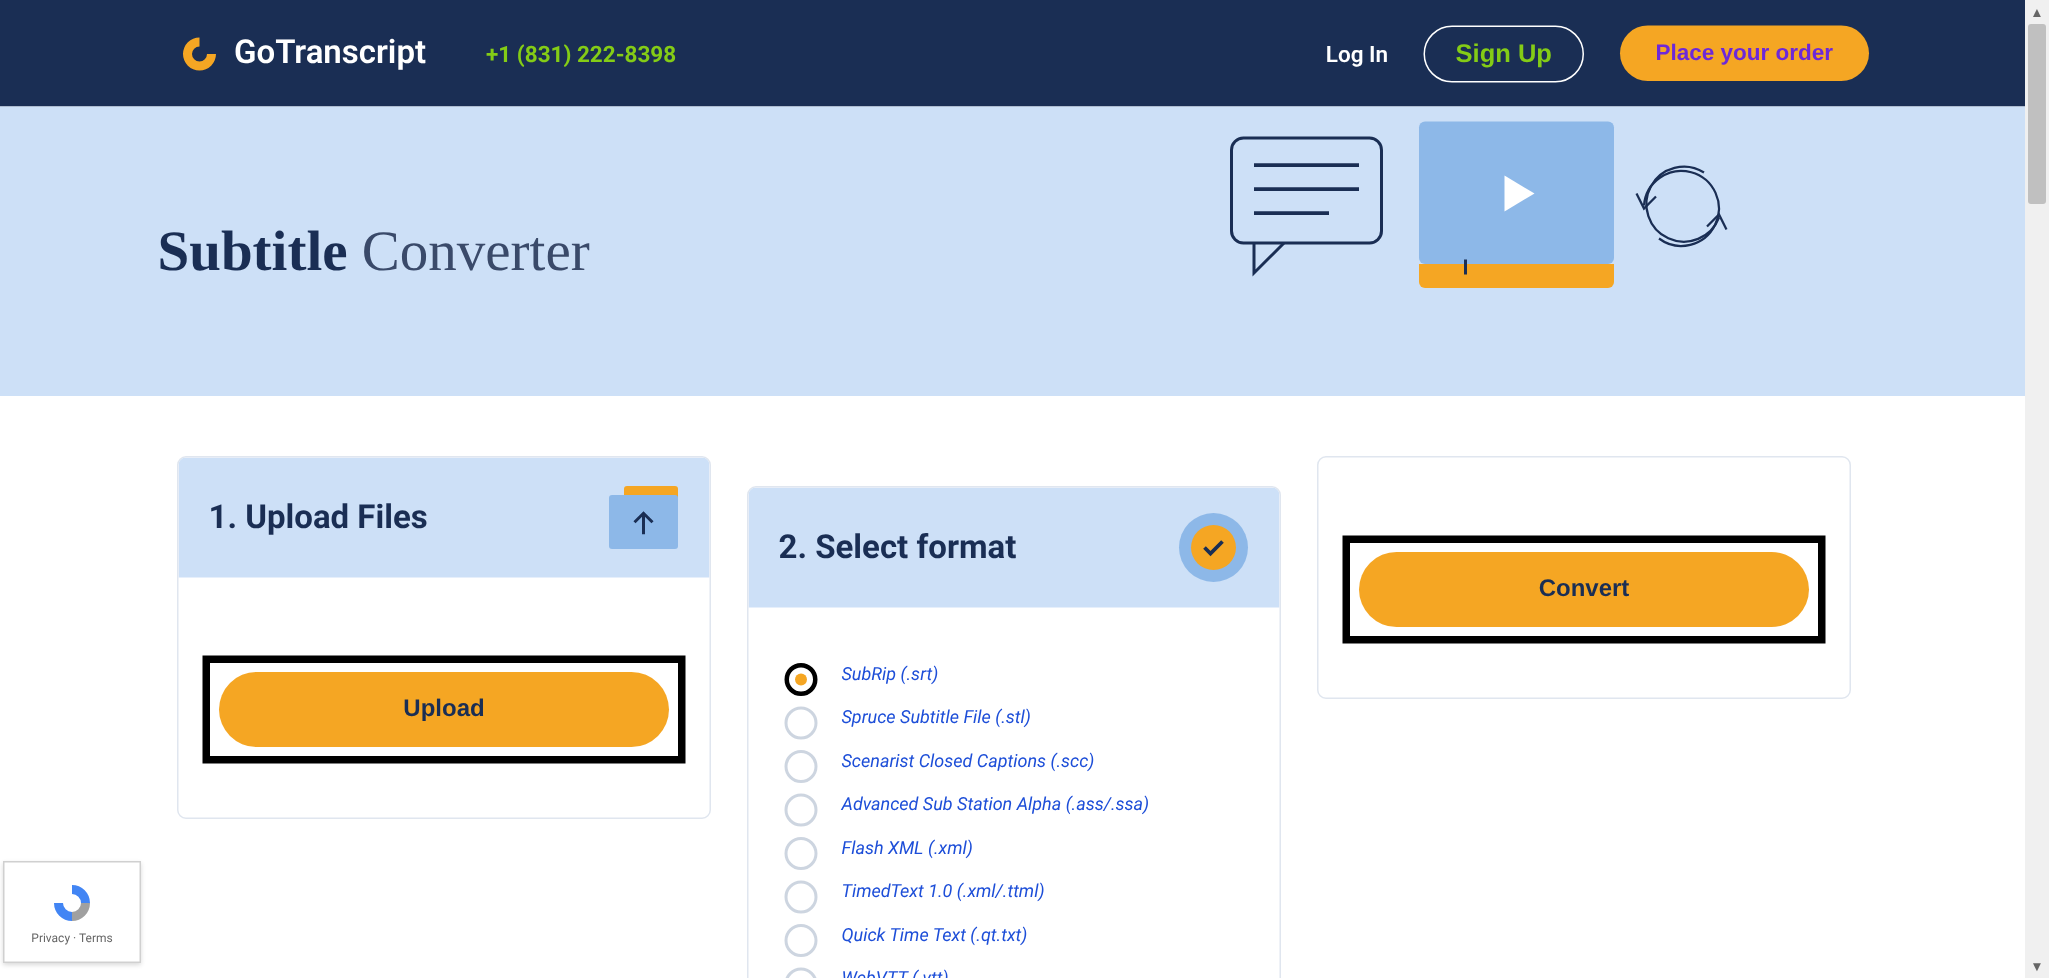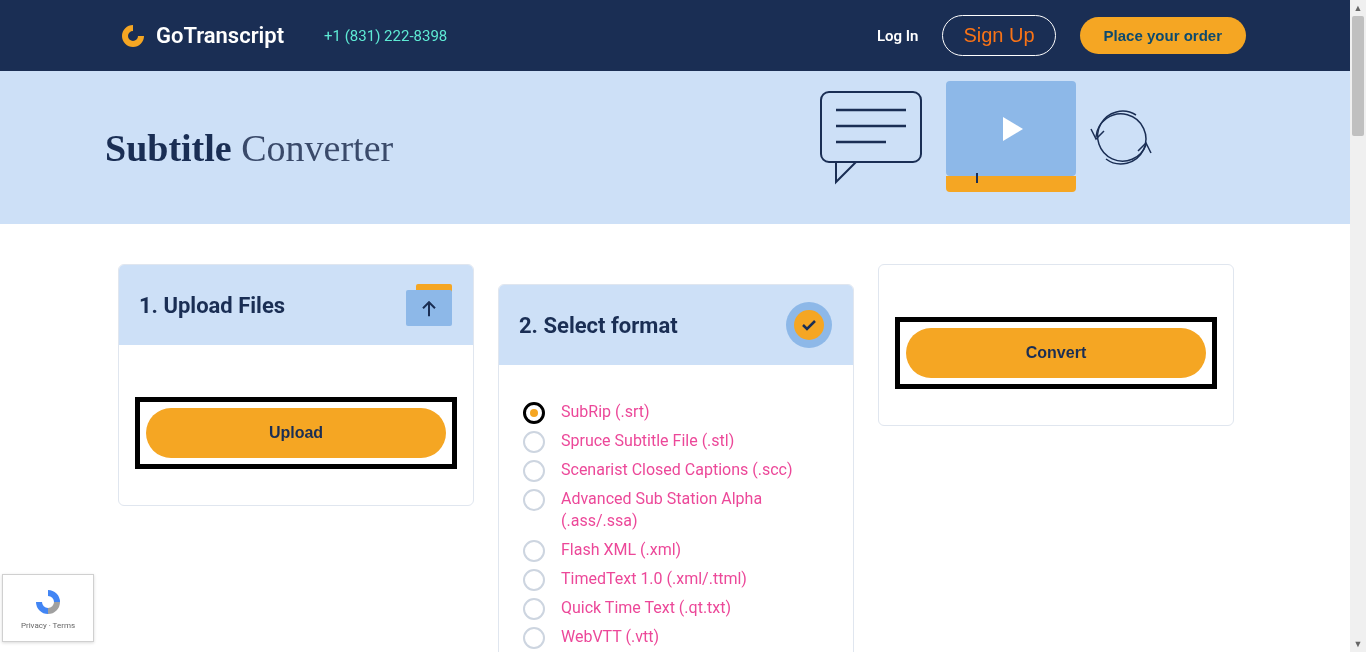--- a/index.html
+++ b/index.html
@@ -4,28 +4,28 @@
 <style>
   * { margin: 0; padding: 0; box-sizing: border-box; }
   body { font-family: -apple-system, BlinkMacSystemFont, 'Segoe UI', Roboto, sans-serif; background: #fff; overflow-x: hidden; }
   
   
   .header { background: #1a2e54; height: 71px; display: flex; align-items: center; padding: 0 120px 0 120px; justify-content: space-between; }
   .header-left { display: flex; align-items: center; gap: 40px; }
   .logo { display: flex; align-items: center; gap: 10px; }
   .logo-icon { width: 26px; height: 26px; }
   .logo-text { color: #fff; font-size: 22px; font-weight: 600; }
-  .phone { color: #5eead4; font-size: 15px; font-weight: 400; }
+  .phone { color: #84cc16; font-size: 15px; font-weight: 700; }
   .header-right { display: flex; align-items: center; gap: 24px; }
   .login { color: #fff; font-size: 15px; font-weight: 600; cursor: pointer; }
-  .signup { color: #f97316; font-size: 20px; font-weight: 400; border: 1.5px solid #fff; border-radius: 22px; padding: 8px 20px; cursor: pointer; background: transparent; }
-  .place-order { background: #f5a623; color: #0c4a6e; font-size: 15px; font-weight: 600; border: none; border-radius: 22px; padding: 10px 24px; cursor: pointer; }
-  
-  
-  .hero { background: #cde0f7; height: 153px; padding: 0 105px; display: flex; align-items: center; justify-content: space-between; position: relative; overflow: hidden; }
+  .signup { color: #84cc16; font-size: 17px; font-weight: 700; border: 1.5px solid #fff; border-radius: 22px; padding: 8px 20px; cursor: pointer; background: transparent; }
+  .place-order { background: #f5a623; color: #6d28d9; font-size: 15px; font-weight: 600; border: none; border-radius: 22px; padding: 10px 24px; cursor: pointer; }
+  
+  
+  .hero { background: #cde0f7; height: 193px; padding: 0 105px; display: flex; align-items: center; justify-content: space-between; position: relative; overflow: hidden; }
   .hero-title { font-family: Georgia, 'Times New Roman', serif; font-size: 38px; color: #1a2e54; font-weight: 400; }
   .hero-title .light { font-weight: 300; color: #3a4a6a; }
   .hero-graphic { position: absolute; right: 200px; top: 10px; display: flex; align-items: center; gap: 10px; }
   
   
   .cards { display: flex; gap: 24px; padding: 40px 118px 0 118px; align-items: flex-start; }
   .card { border: 1px solid #e0e6ef; border-radius: 6px; overflow: hidden; background: #fff; }
   .card-1 { width: 356px; }
   .card-2 { width: 356px; margin-top: 20px; }
   .card-3 { width: 356px; }
@@ -36,21 +36,21 @@
   .card-body { padding: 36px 16px 20px 16px; }
   .highlight-box { border: 5px solid #000; padding: 6px; margin: 16px auto; }
   .big-btn { background: #f5a623; color: #1a2e54; font-size: 16px; font-weight: 600; border: none; border-radius: 28px; padding: 16px 0; width: 100%; cursor: pointer; }
   
   
   .radio-list { padding: 36px 24px 20px 24px; }
   .radio-item { display: flex; align-items: flex-start; gap: 16px; margin-bottom: 6px; }
   .radio-circle { width: 22px; height: 22px; border: 2px solid #cdd5e0; border-radius: 50%; flex-shrink: 0; position: relative; margin-top: 1px; }
   .radio-circle.selected { border: 3px solid #000; }
   .radio-circle.selected::after { content: ''; position: absolute; width: 8px; height: 8px; background: #f5a623; border-radius: 50%; top: 50%; left: 50%; transform: translate(-50%, -50%); }
-  .radio-label { color: #ec4899; font-size: 16px; line-height: 1.4; }
+  .radio-label { color: #1d4ed8; font-size: 12px; line-height: 1.4; font-style: italic; }
   
   
   .folder-icon { position: relative; width: 46px; height: 42px; }
   .folder-back { position: absolute; top: 0; right: 0; width: 36px; height: 8px; background: #f5a623; border-radius: 2px 2px 0 0; }
   .folder-front { position: absolute; top: 6px; left: 0; width: 46px; height: 36px; background: #8db8e8; border-radius: 2px; }
   .folder-arrow { position: absolute; top: 50%; left: 50%; transform: translate(-50%, -40%); }
   
   
   .check-circle { width: 46px; height: 46px; background: #8db8e8; border-radius: 50%; display: flex; align-items: center; justify-content: center; }
   .check-inner { width: 30px; height: 30px; background: #f5a623; border-radius: 50%; display: flex; align-items: center; justify-content: center; }

